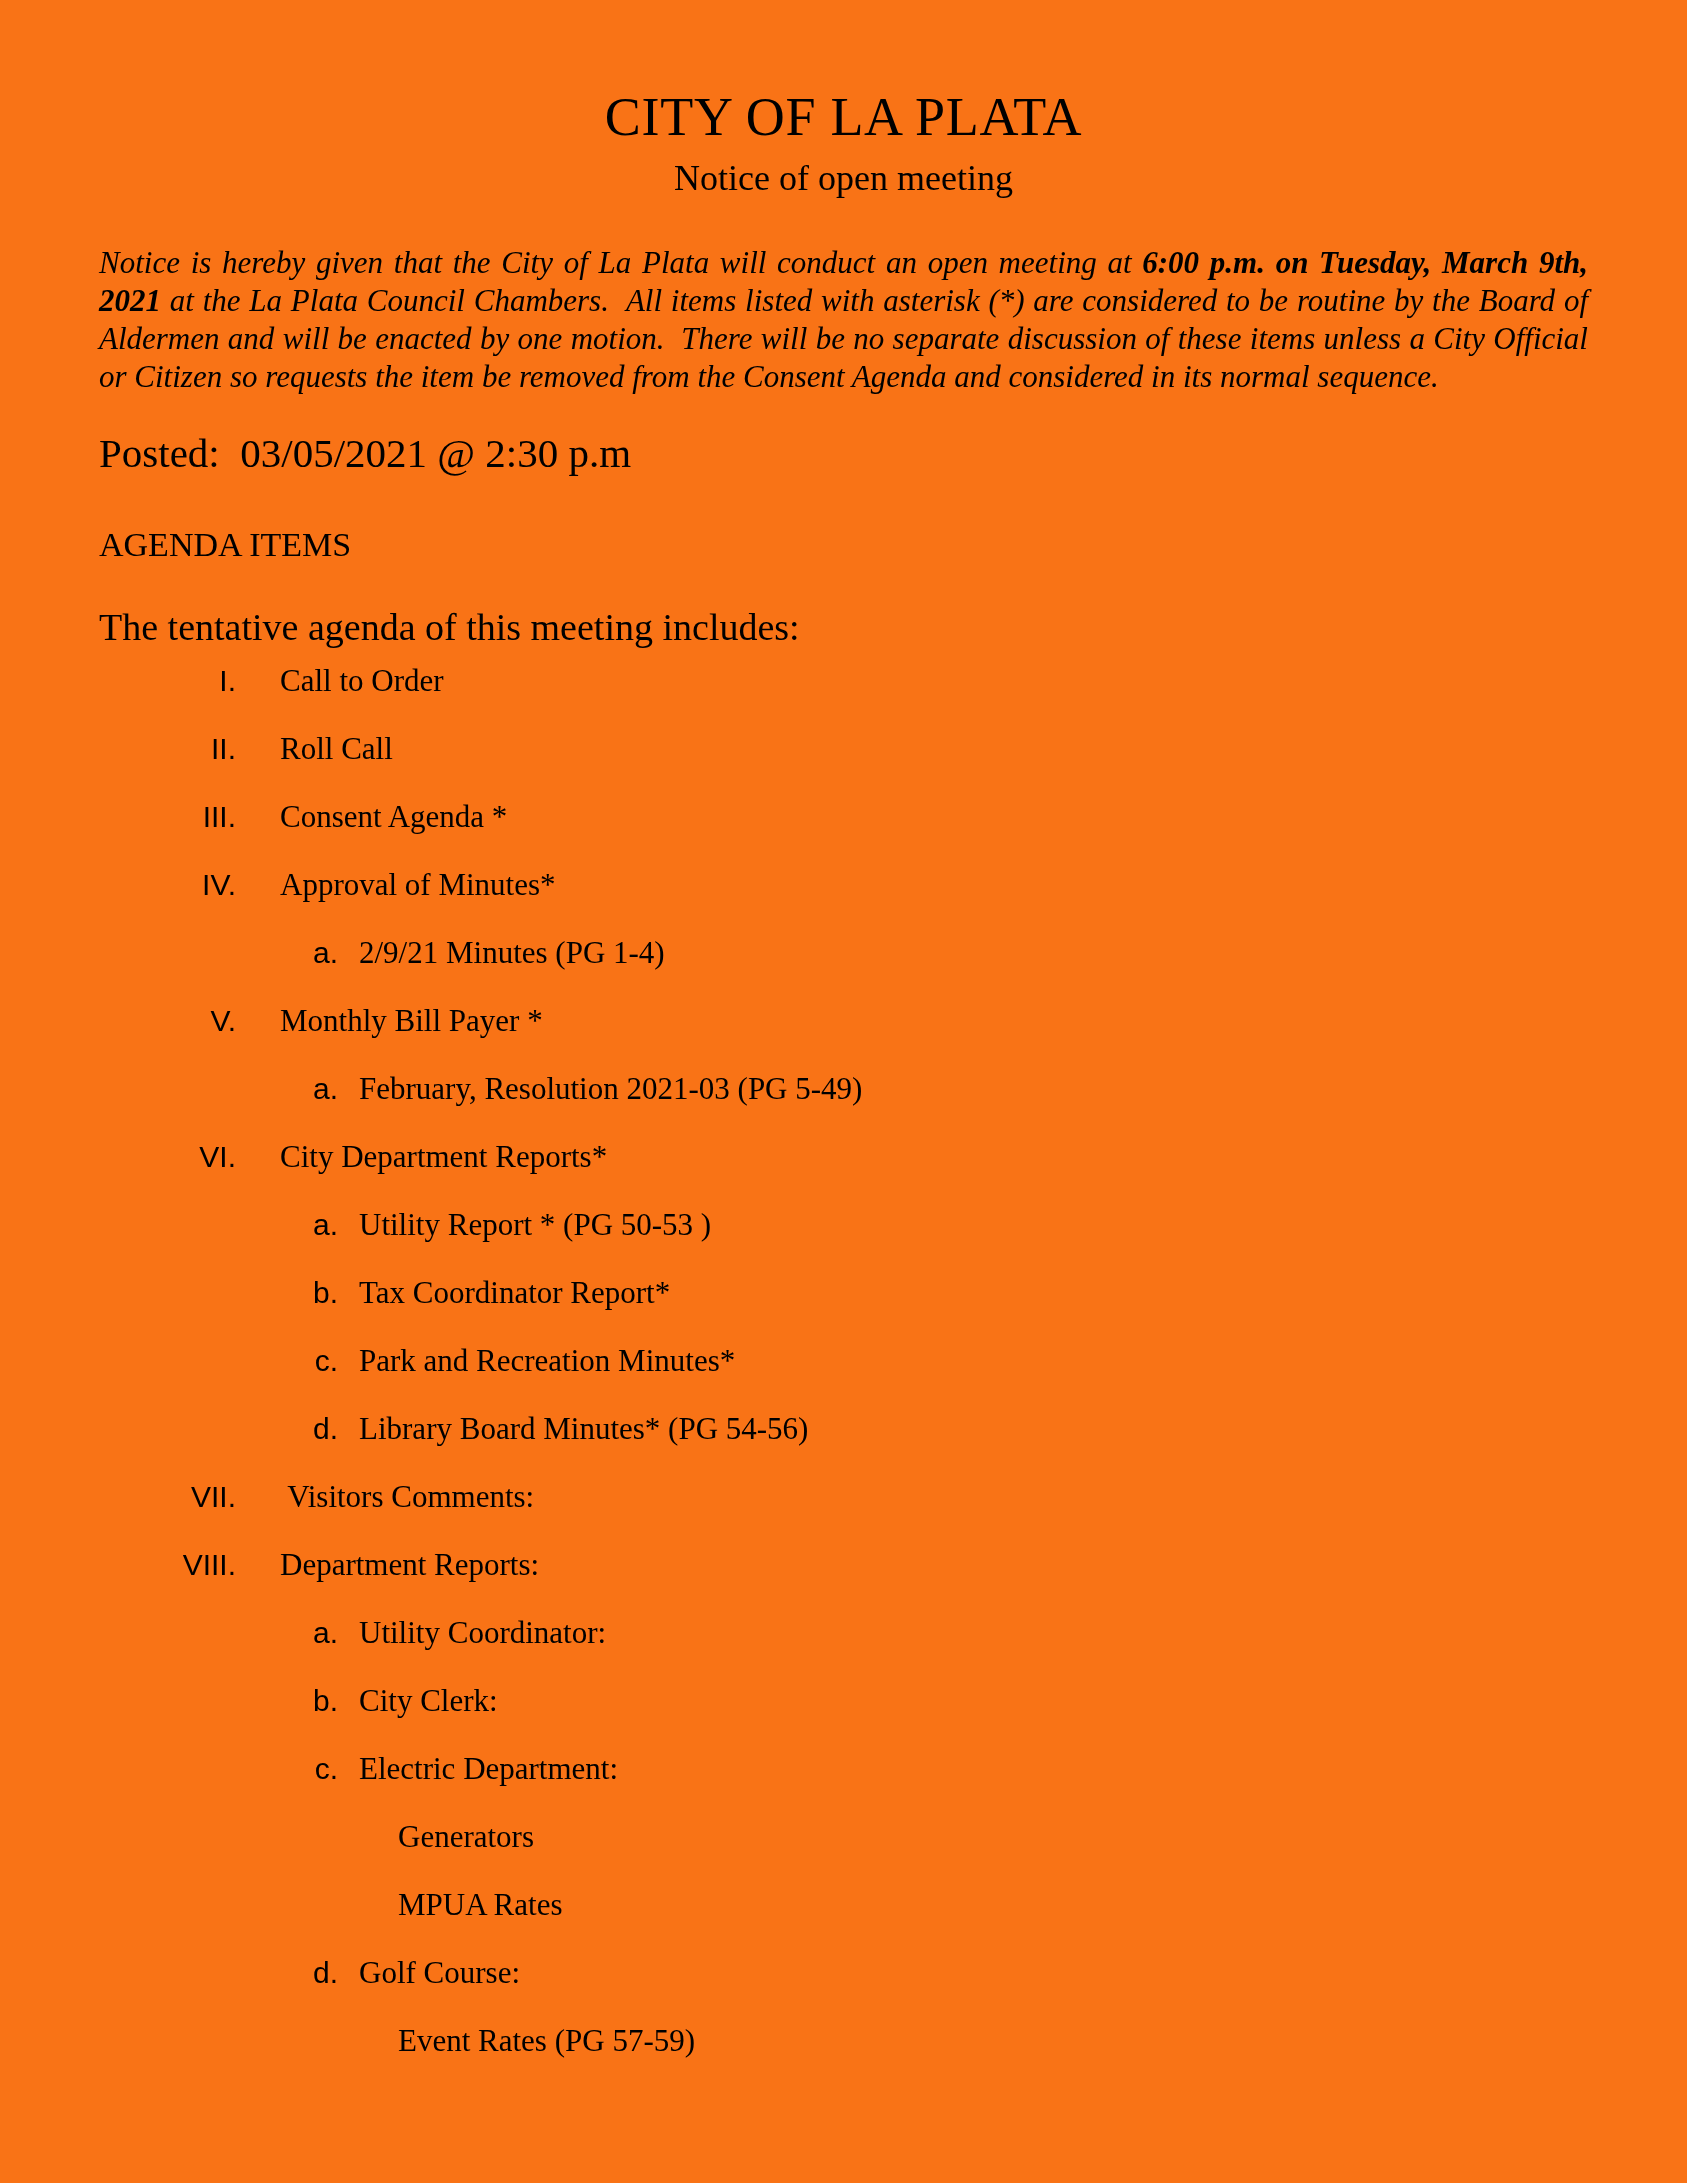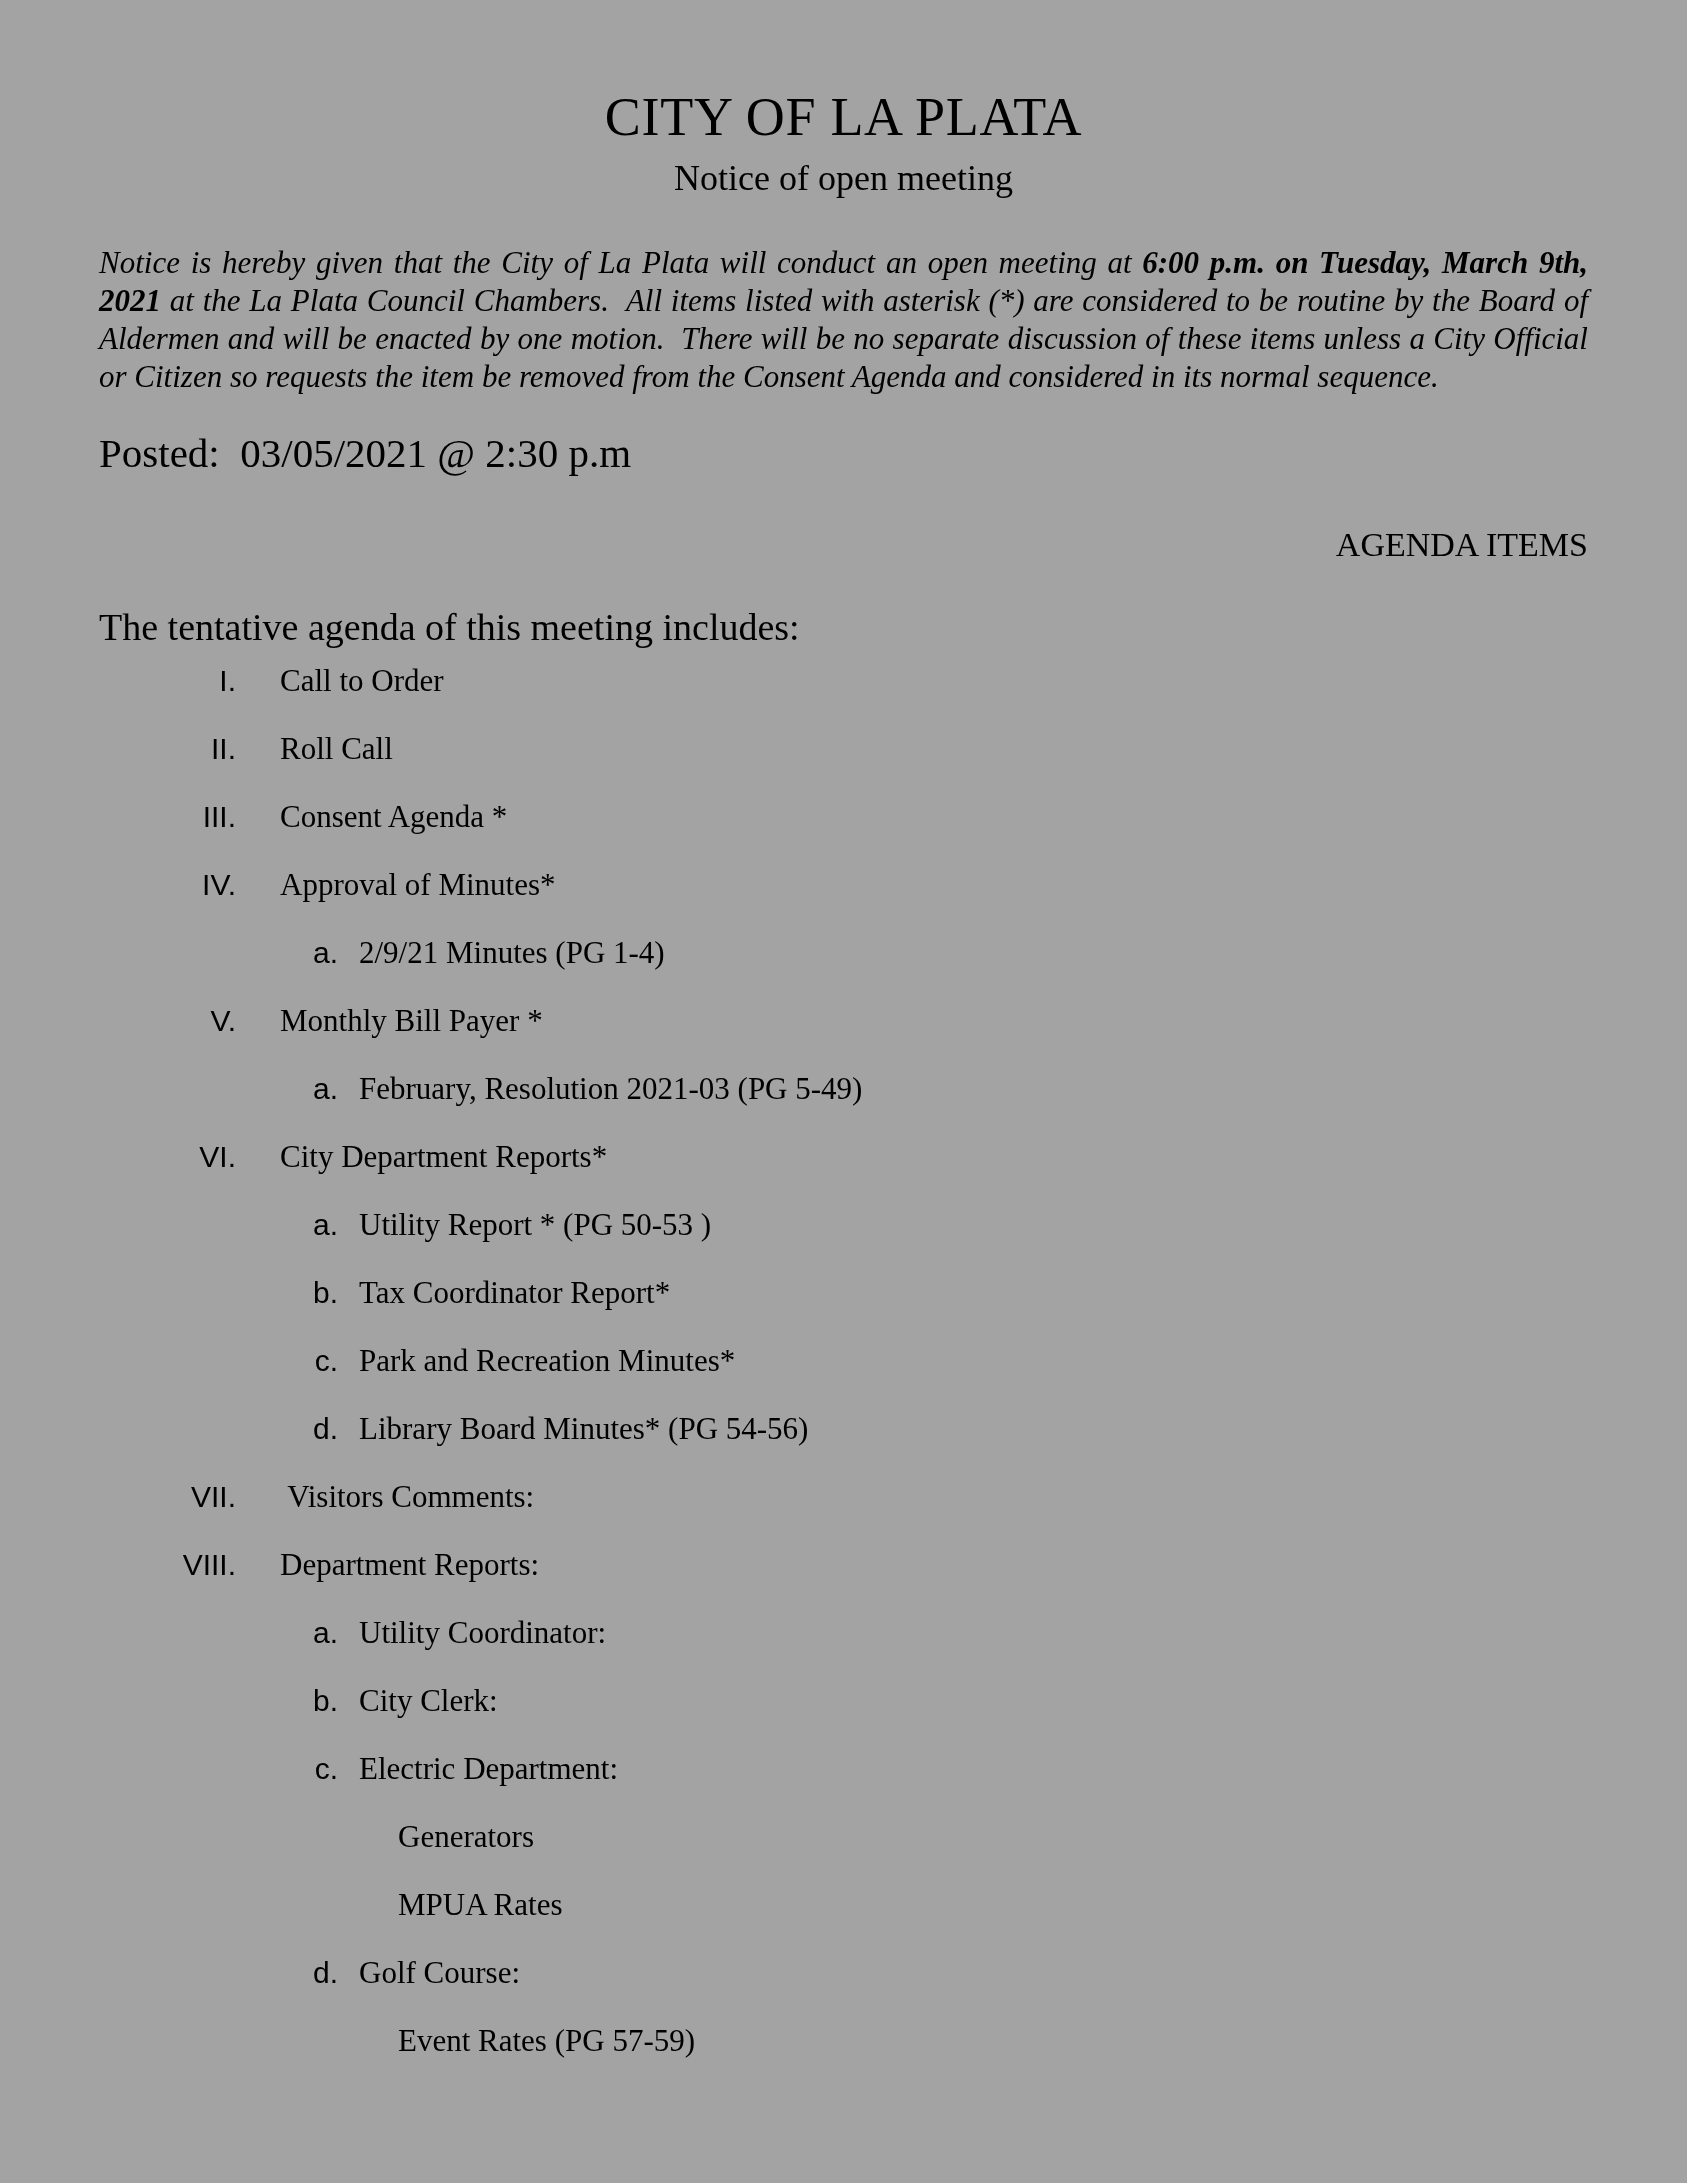--- a/index.html
+++ b/index.html
@@ -5,21 +5,21 @@
   html, body {
     margin: 0;
     padding: 0;
     background: #e8e8e8;
   }
   .page {
     position: relative;
     width: 1687px;
     height: 2183px;
     margin: 0 auto;
-    background: #a3a3a3;
+    background: #f97316;
     color: #000000;
     font-family: "Liberation Serif", serif;
     box-sizing: border-box;
     padding: 85px 99px 0 99px;
     overflow: hidden;
   }
   .doc-title {
     text-align: center;
     font-size: 54px;
     line-height: 64px;
@@ -40,21 +40,21 @@
     font-style: italic;
   }
   .posted-line {
     margin-top: 38px;
     font-size: 41px;
     line-height: 38px;
     white-space: pre-wrap;
   }
   .agenda-heading {
     margin-top: 52px;
-    text-align: right;
+    text-align: left;
     font-size: 34px;
     line-height: 41px;
   }
   .agenda-intro {
     margin-top: 44px;
     font-size: 38px;
     line-height: 37px;
   }
   .agenda-list {
     margin-top: 1.3px;

